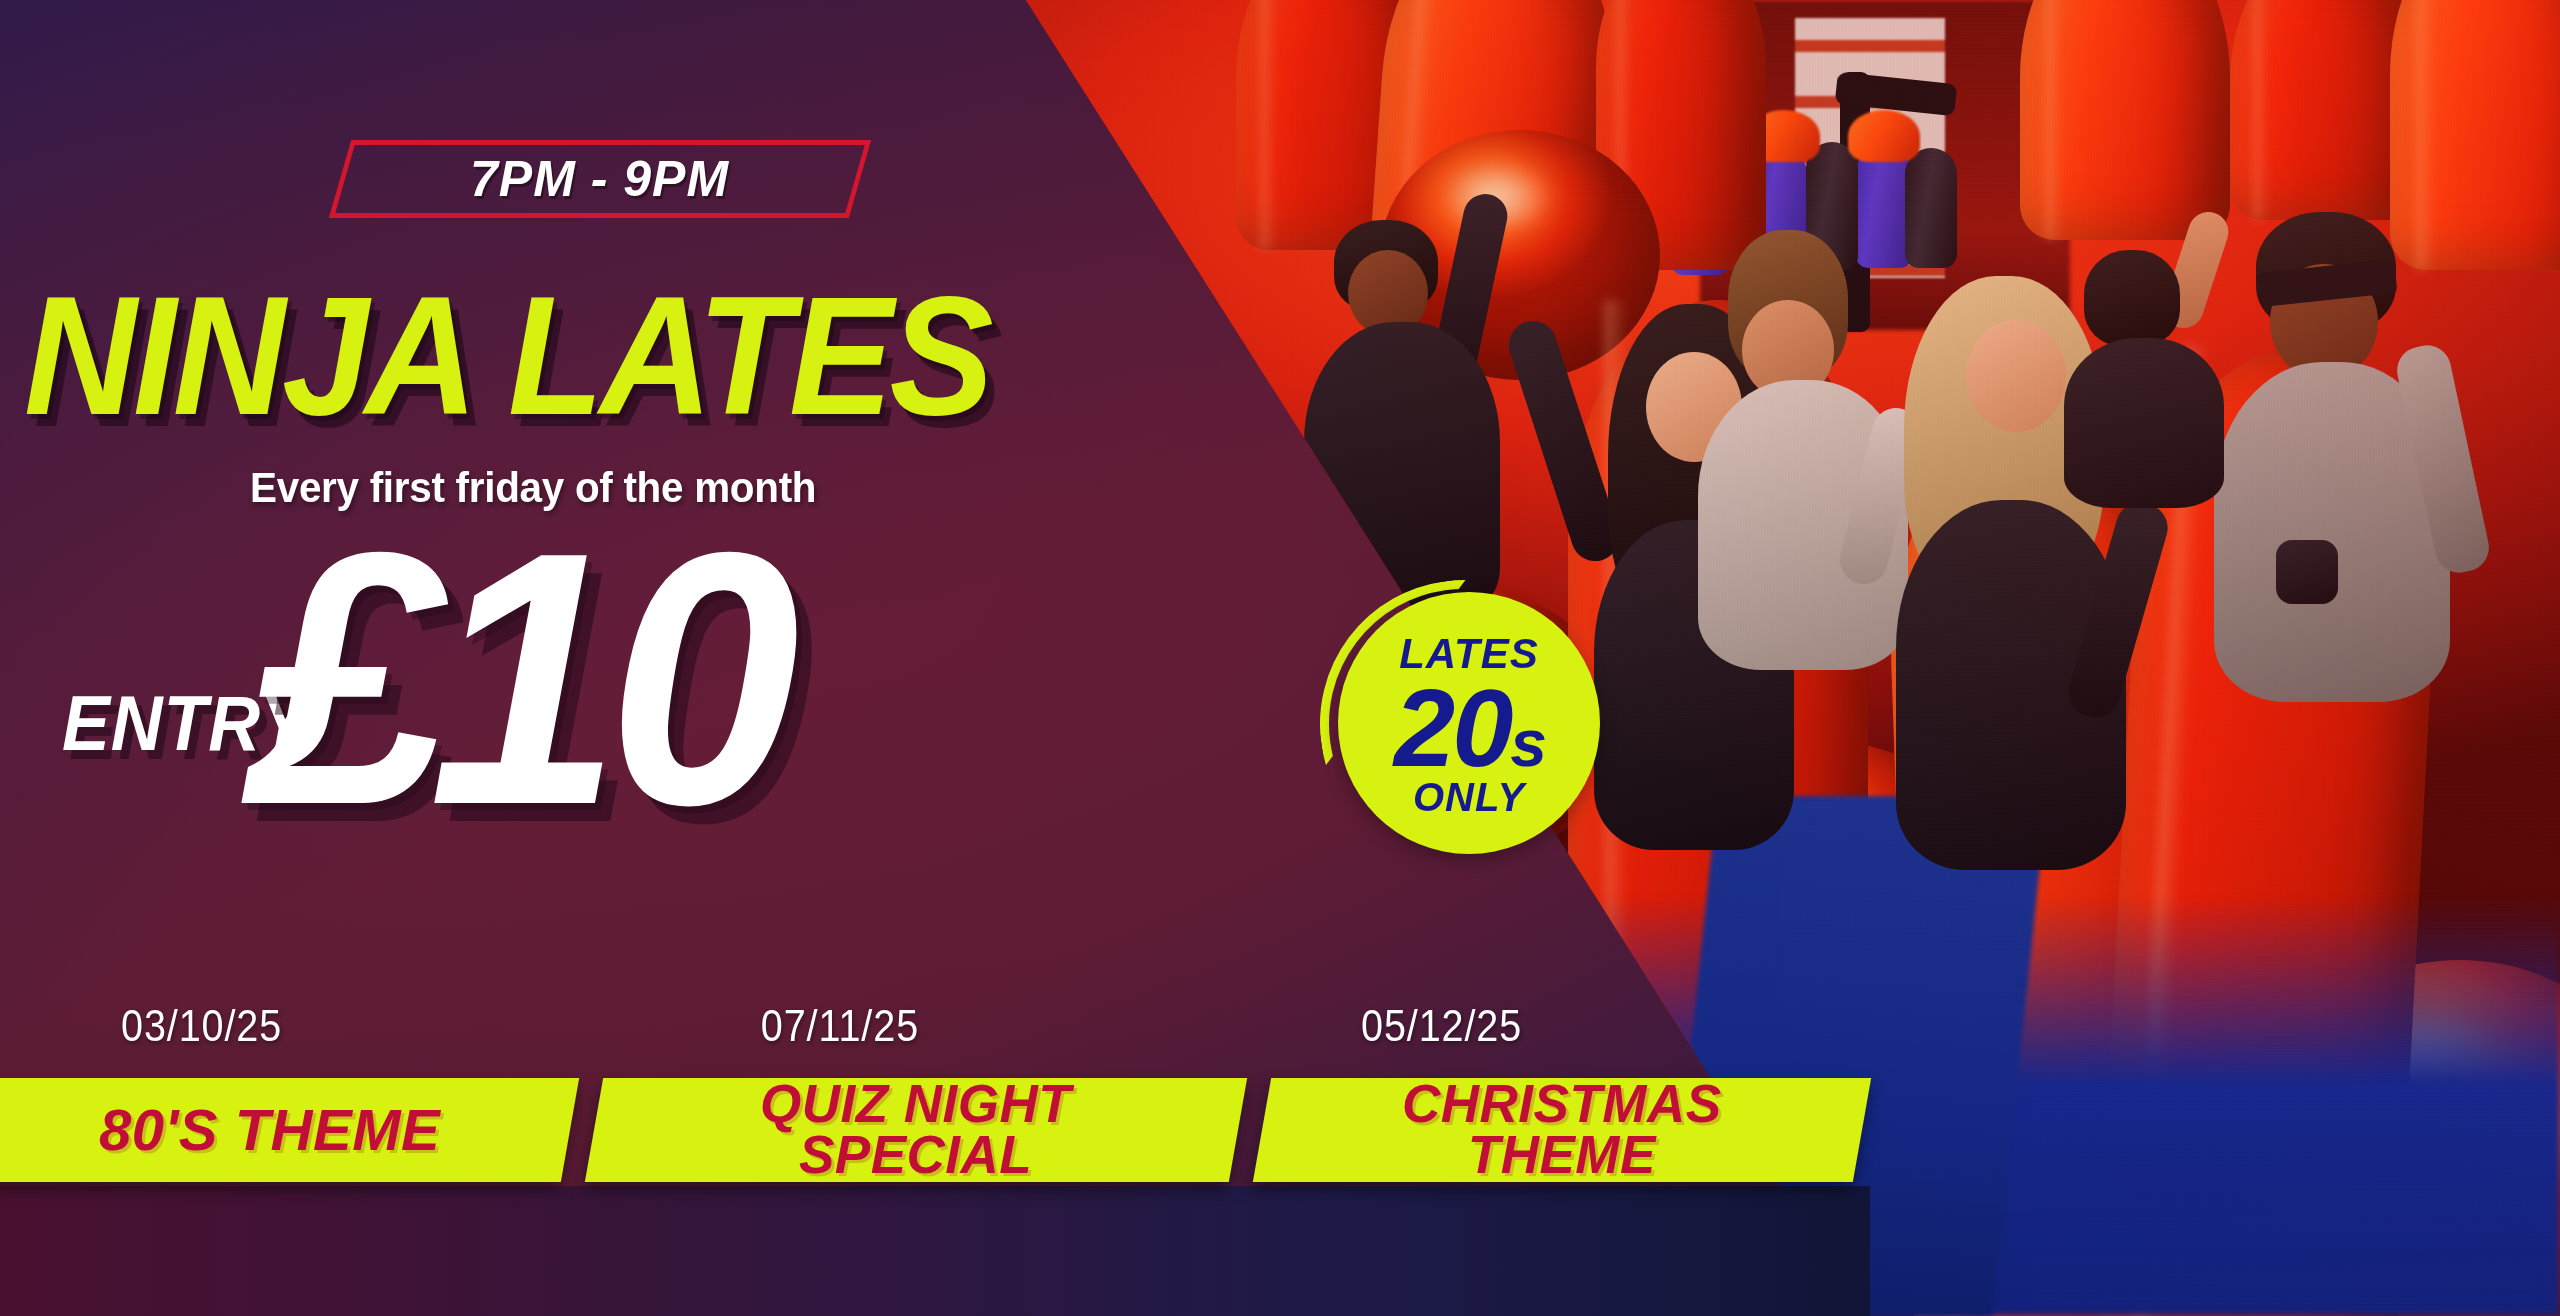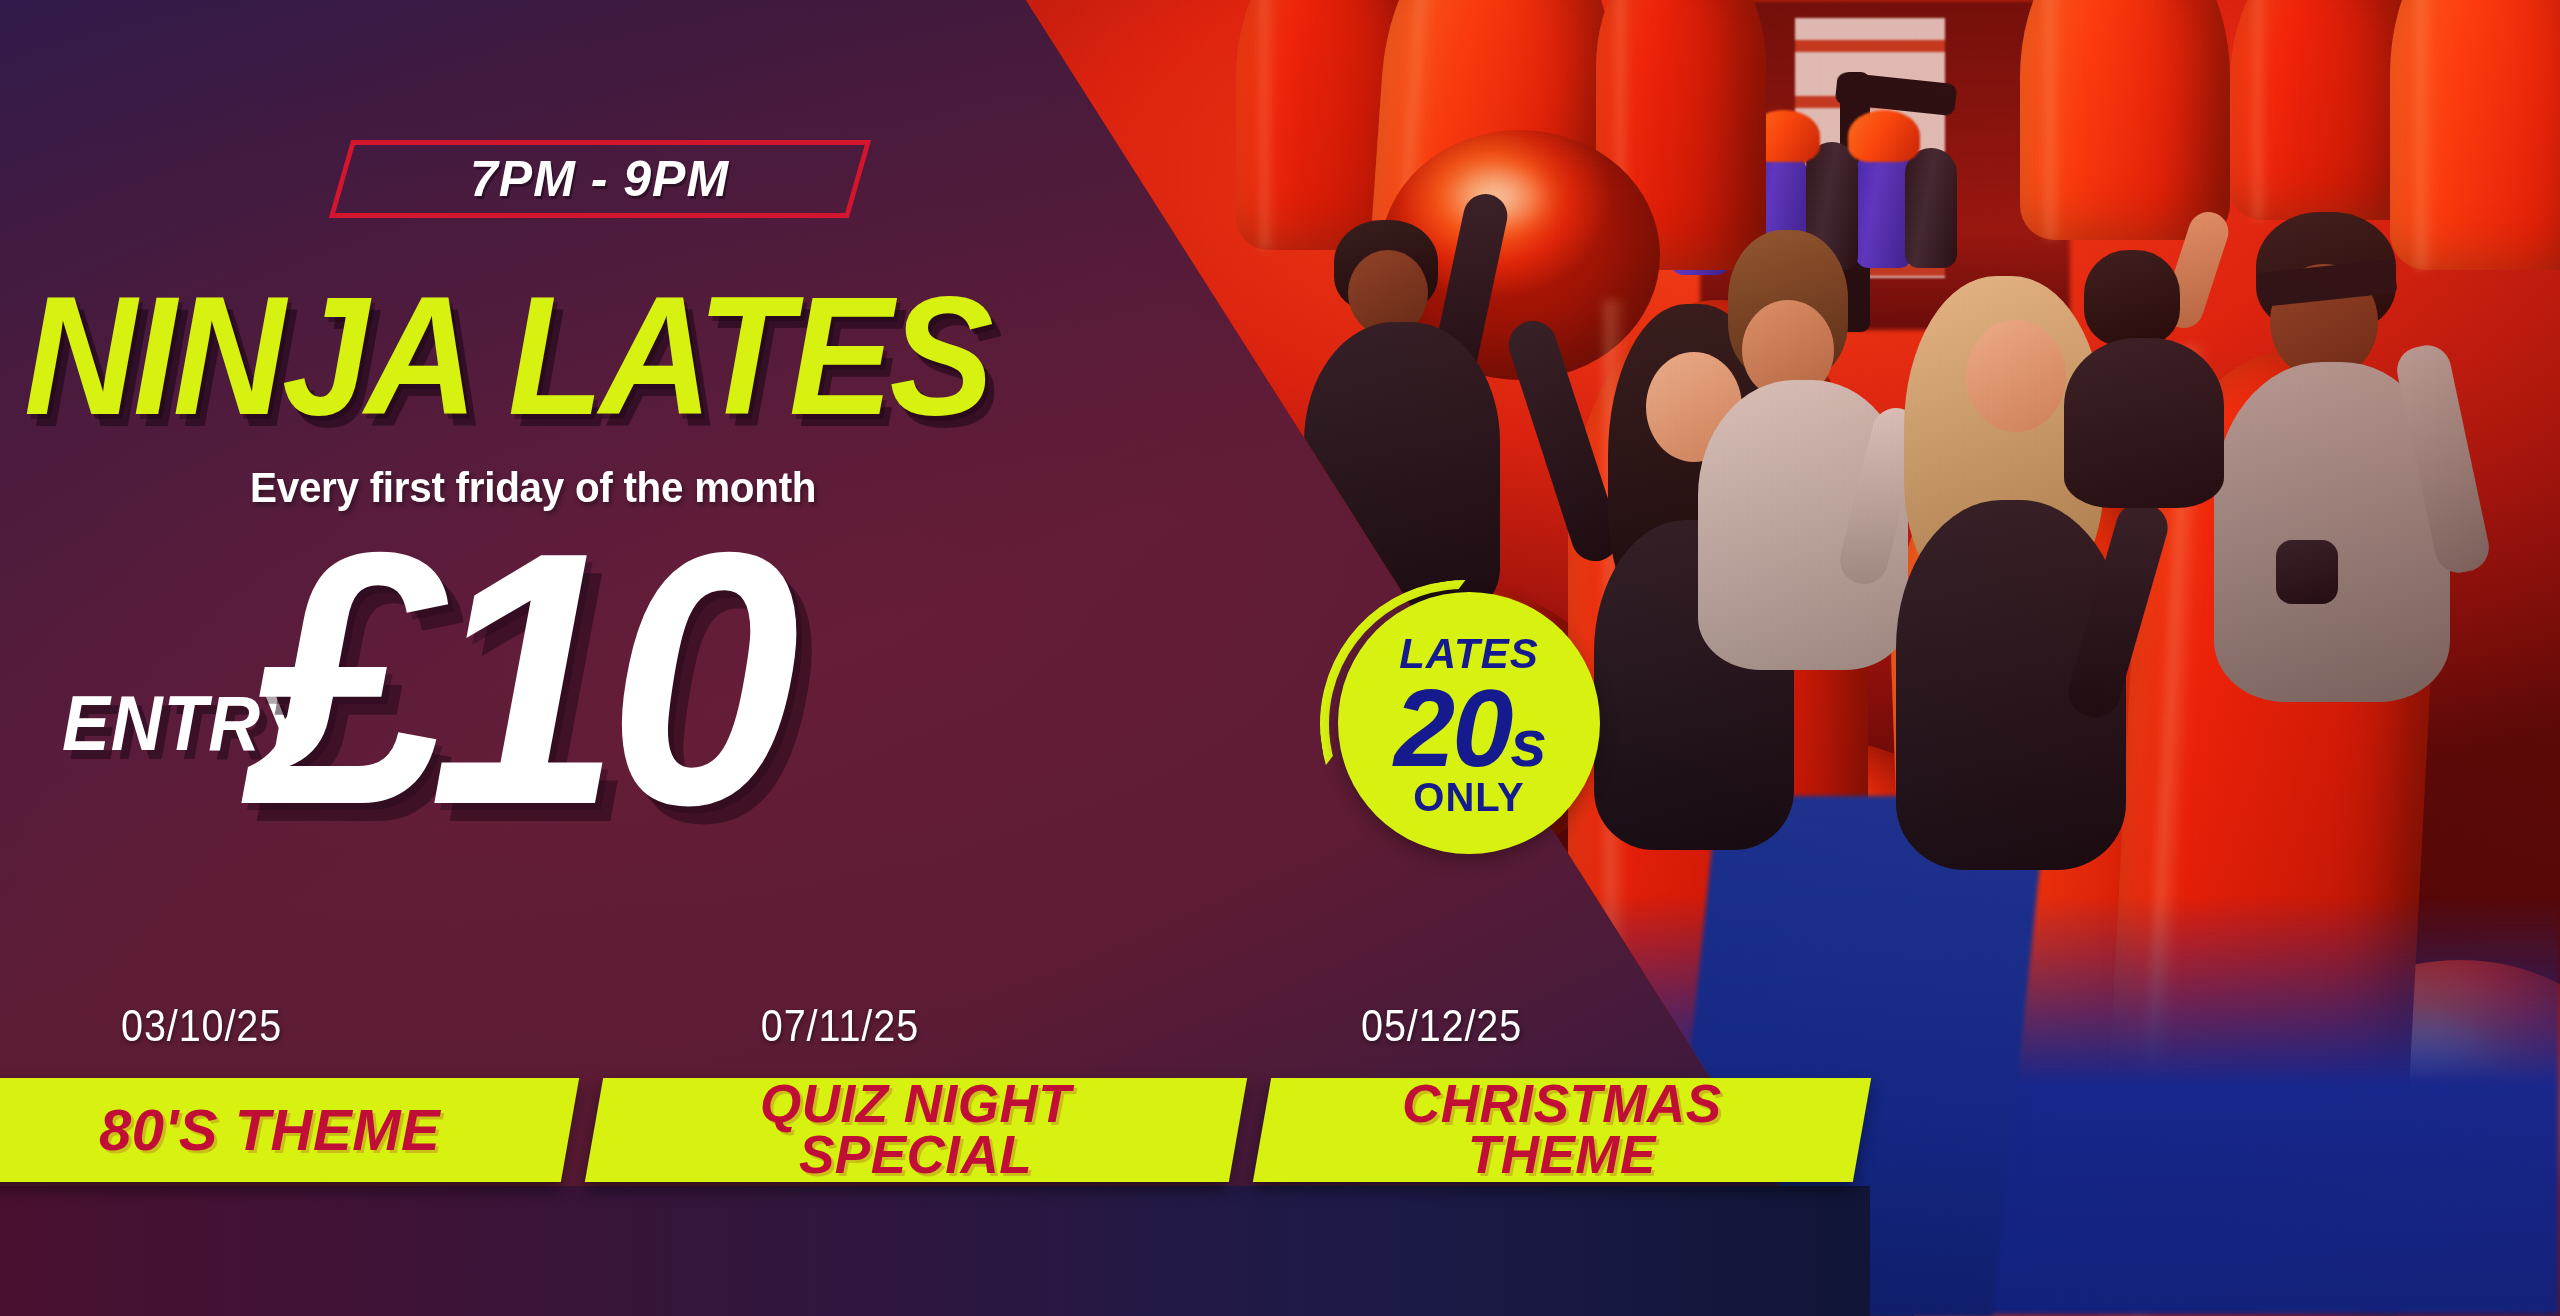--- a/index.html
+++ b/index.html
@@ -231,21 +231,21 @@
   .badge18 .b-over{
     color:#151b8e;font-size:42px;font-weight:900;font-style:italic;
     letter-spacing:1px;line-height:1;margin-top:4px;
   }
   .badge18 .b-num{
     color:#151b8e;font-size:110px;font-weight:900;font-style:italic;
     line-height:.92;letter-spacing:-3px;margin:2px 0 0 0;
   }
   .badge18 .b-num em{font-size:66px;font-style:italic;}
   .badge18 .b-only{
-    color:#151b8e;font-size:40px;font-weight:900;
+    color:#151b8e;font-size:40px;font-weight:900;font-style:italic;
     letter-spacing:1px;line-height:1;margin-top:-2px;
   }
 
   
   .dates{position:absolute;left:0;top:1000px;width:1700px;height:60px;text-align:right;}
   .date{
     position:absolute;top:0;
     color:#ffffff;font-size:45px;font-weight:400;
     letter-spacing:1px;
     transform:scaleX(.88);

